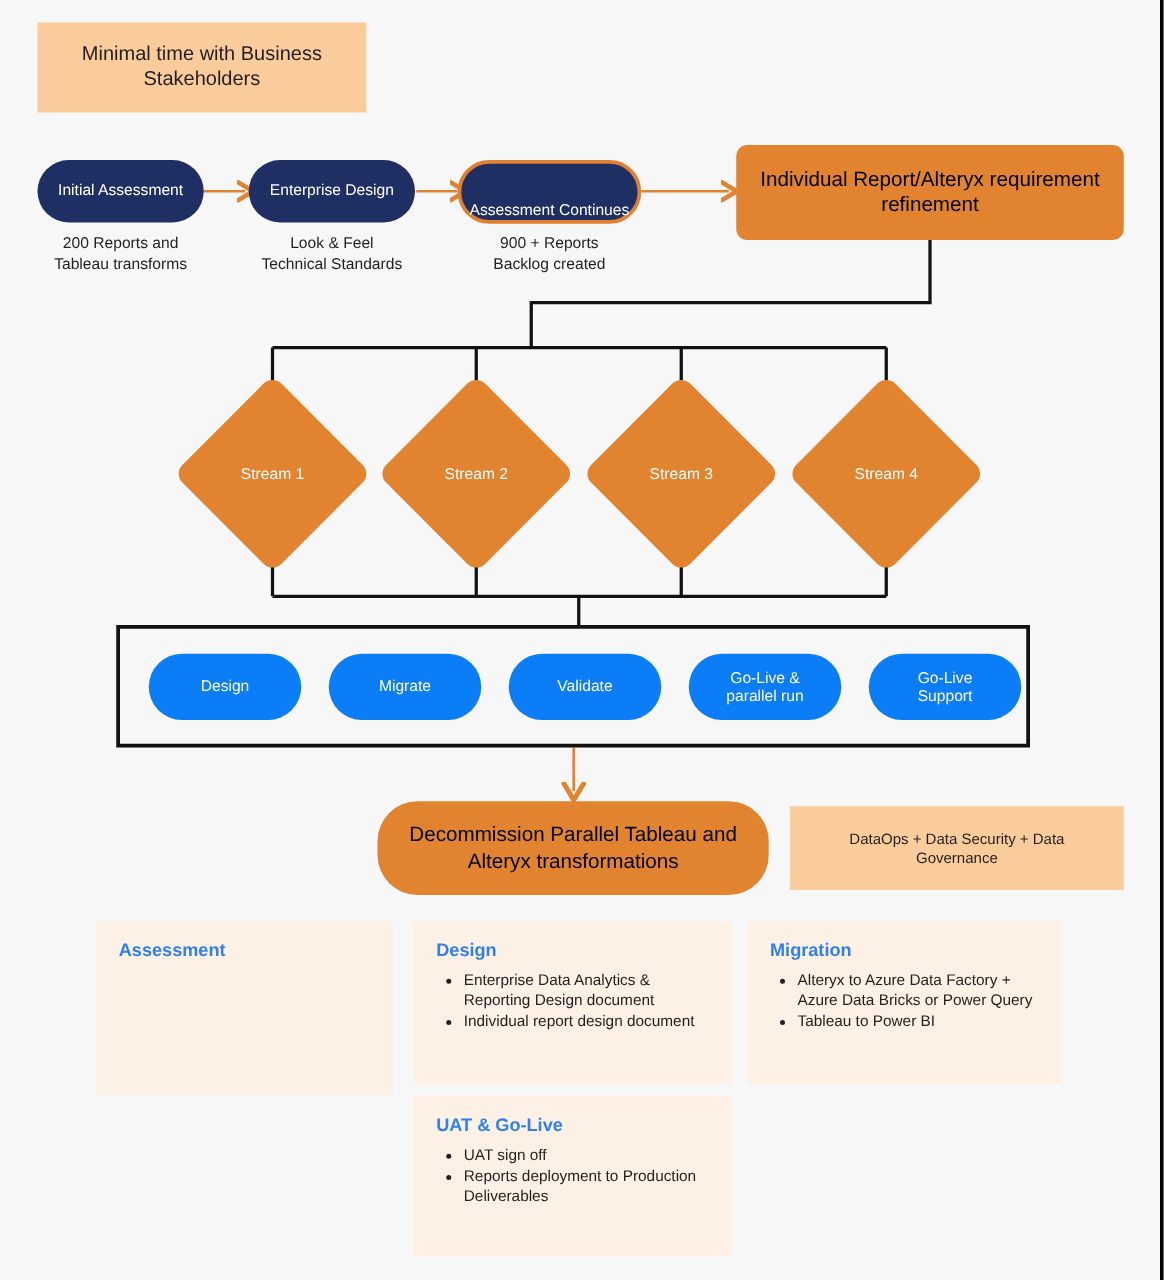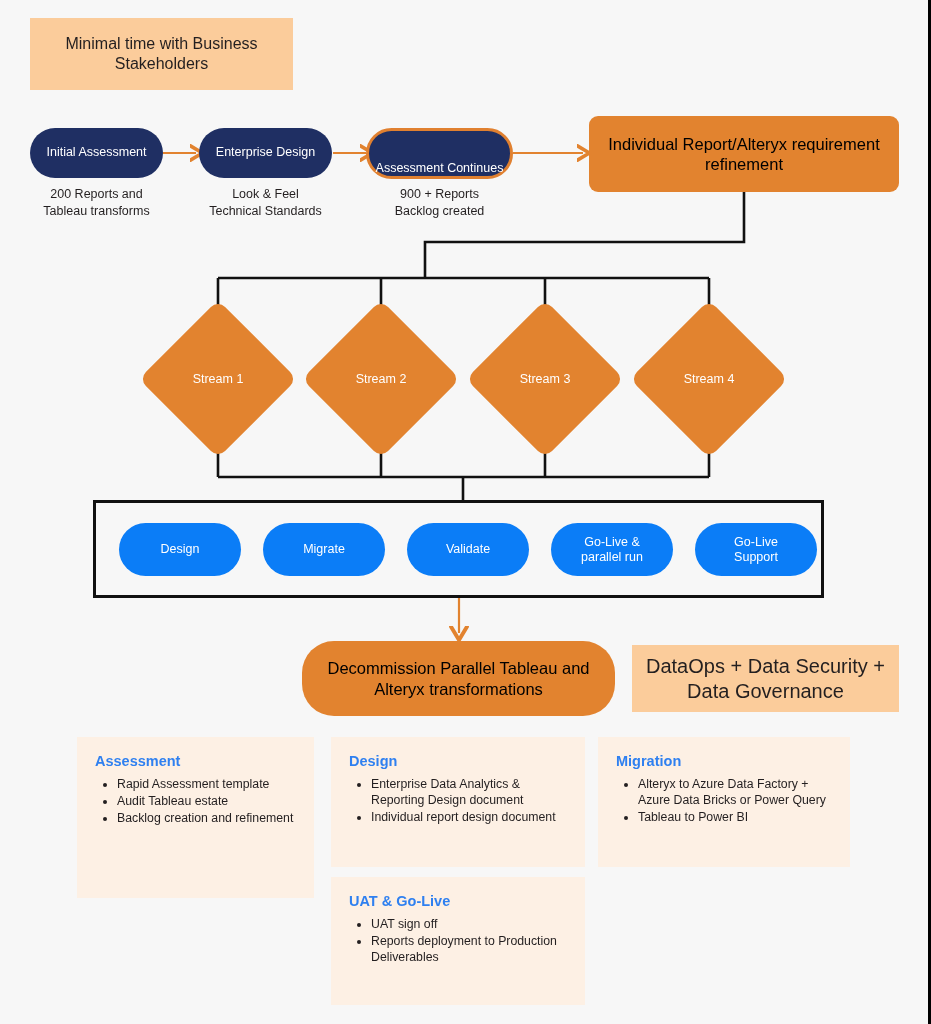--- a/index.html
+++ b/index.html
@@ -59,21 +59,21 @@
   
   .box-orange {
     background: #e2832f;
     color: #000000;
     border-radius: 9px;
     font-size: 16.5px;
   }
   .box-peach {
     background: #fbcc9b;
     color: #231f20;
-    font-size: 20px;
+    font-size: 12px;
   }
 
   
   .diamond-wrap { position: absolute; }
   .diamond {
     position: absolute;
     inset: 0;
     background: #e2832f;
     transform: rotate(45deg);
     border-radius: 10px;
@@ -230,27 +230,22 @@
   </div>
 
   <div class="abs box-orange ctr" style="left:302px; top:641px; width:313px; height:75px; padding:0 16px;border-radius:32px;">
     <span>Decommission Parallel Tableau and Alteryx transformations</span>
   </div>
 
   <div class="abs box-peach ctr" style="left:632px; top:645px; width:267px; height:67px; padding:0 14px;">
     <span>DataOps + Data Security + Data Governance</span>
   </div>
 
-  <div class="abs panel" style="left:77px; top:737px; width:237px; height:161px;">
+  <div class="abs panel" style="left:77px; top:737px; width:237px; height:139px;">
     <div class="panel-title">Assessment</div>
-    <ul>
-      <li>Rapid Assessment template</li>
-      <li>Audit Tableau estate</li>
-      <li>Backlog creation and refinement</li>
-    </ul>
   </div>
 
   <div class="abs panel" style="left:331px; top:737px; width:254px; height:130px;">
     <div class="panel-title">Design</div>
     <ul>
       <li>Enterprise Data Analytics &amp; Reporting Design document</li>
       <li>Individual report design document</li>
     </ul>
   </div>
 

